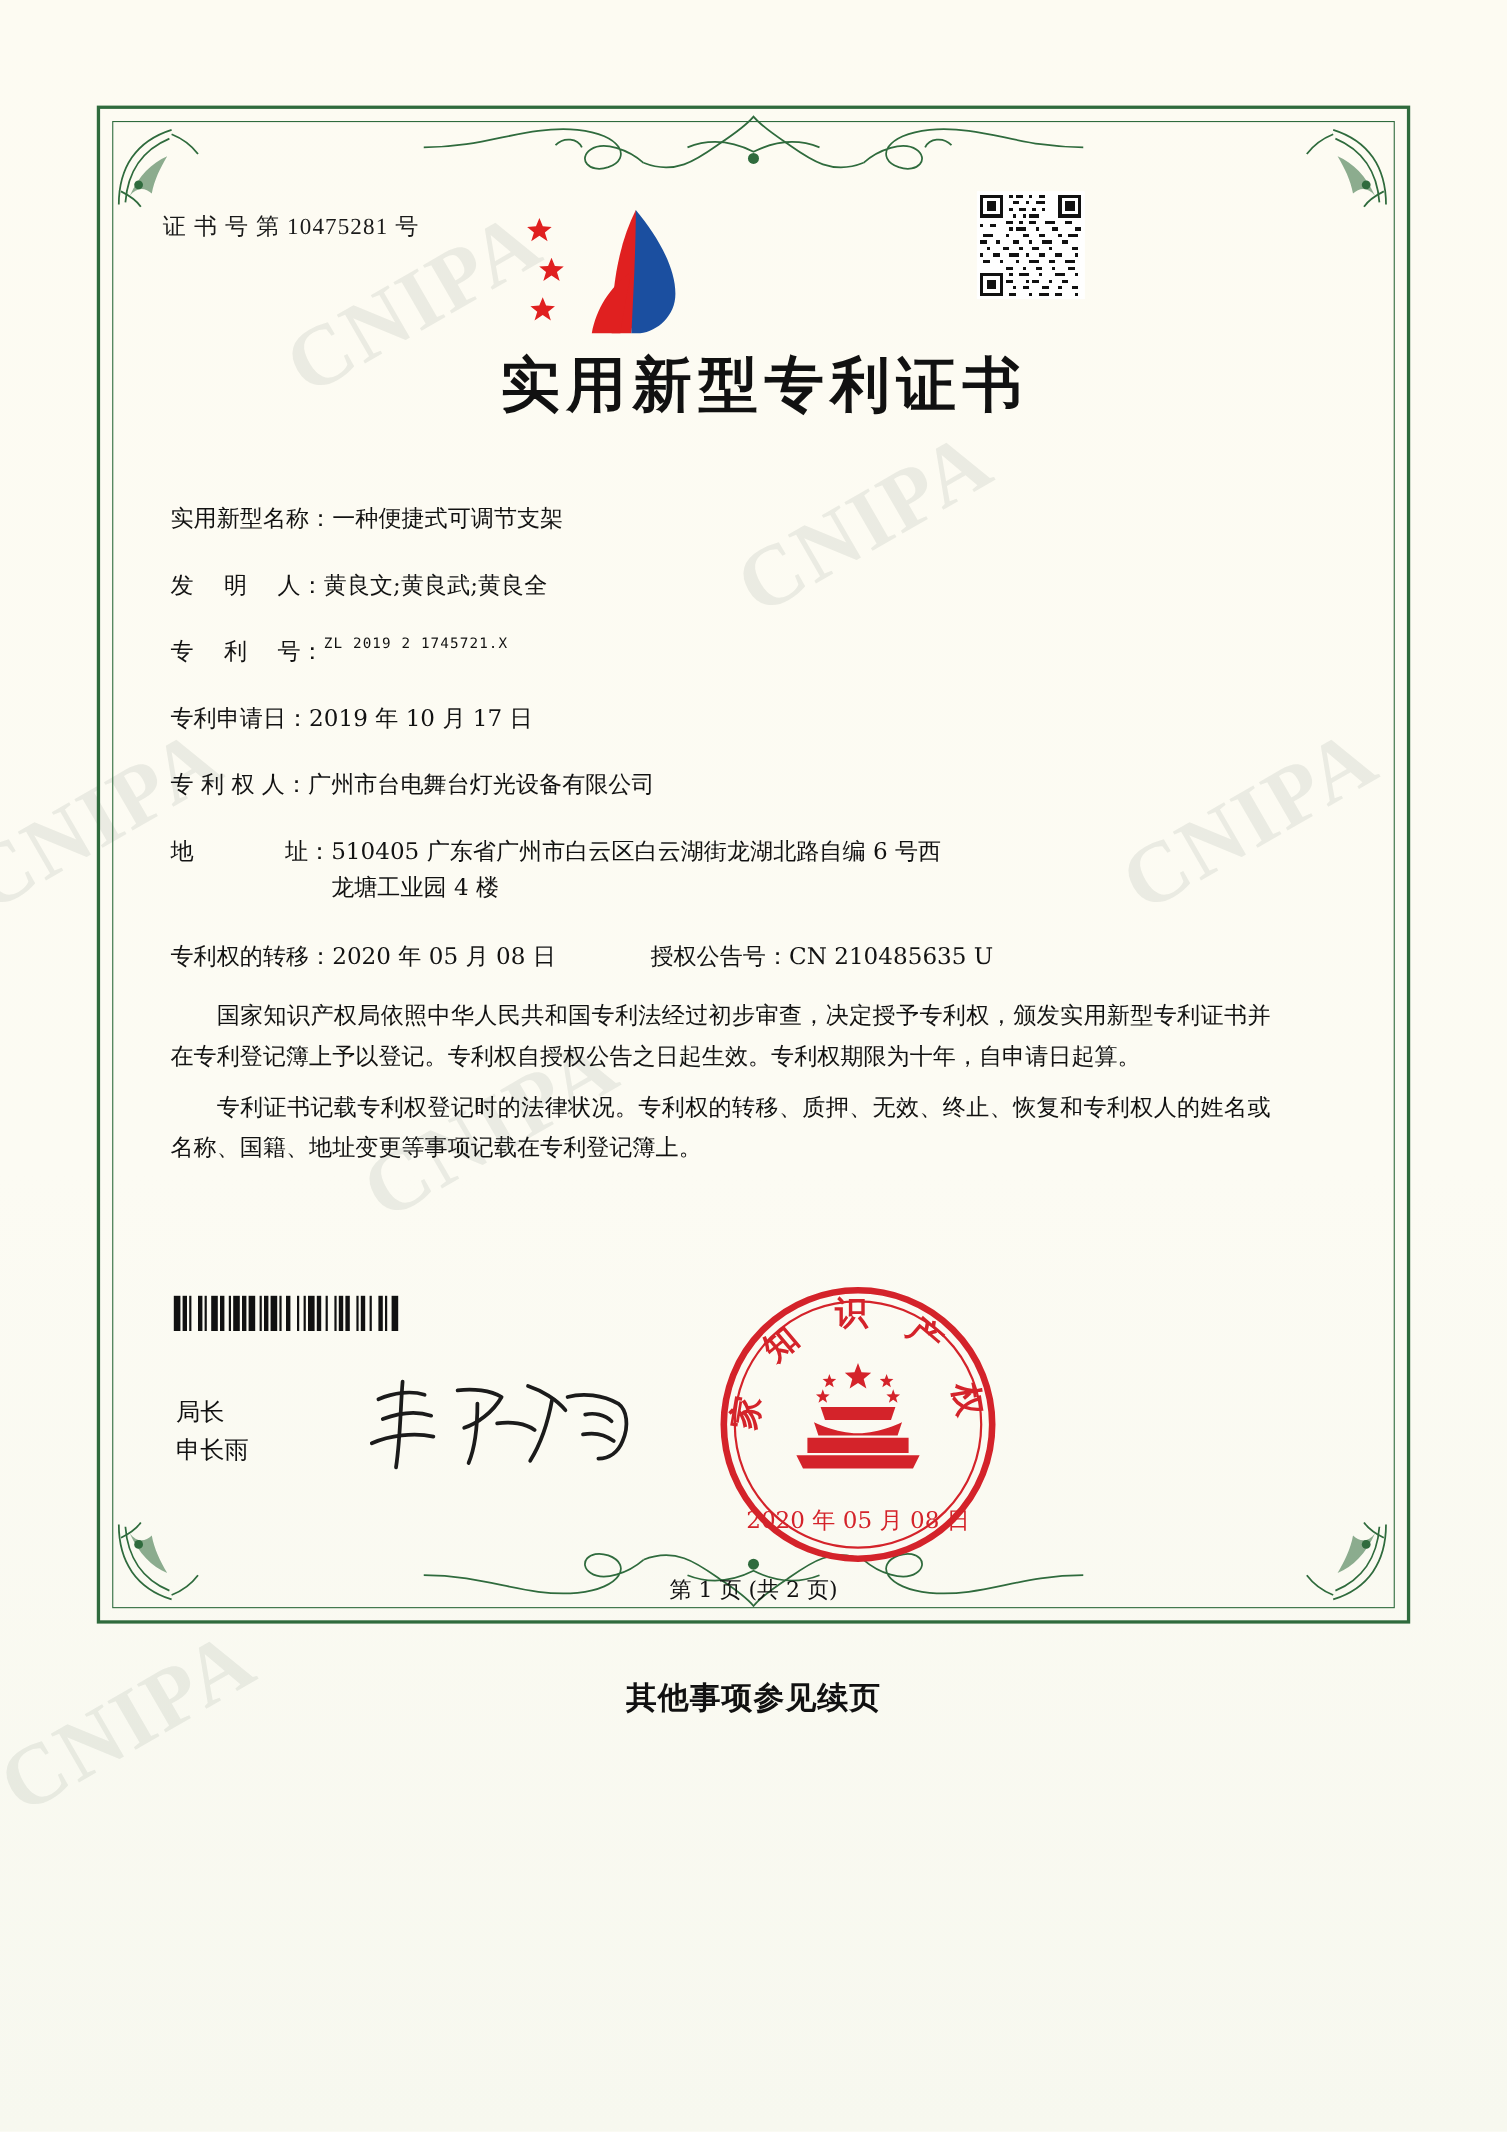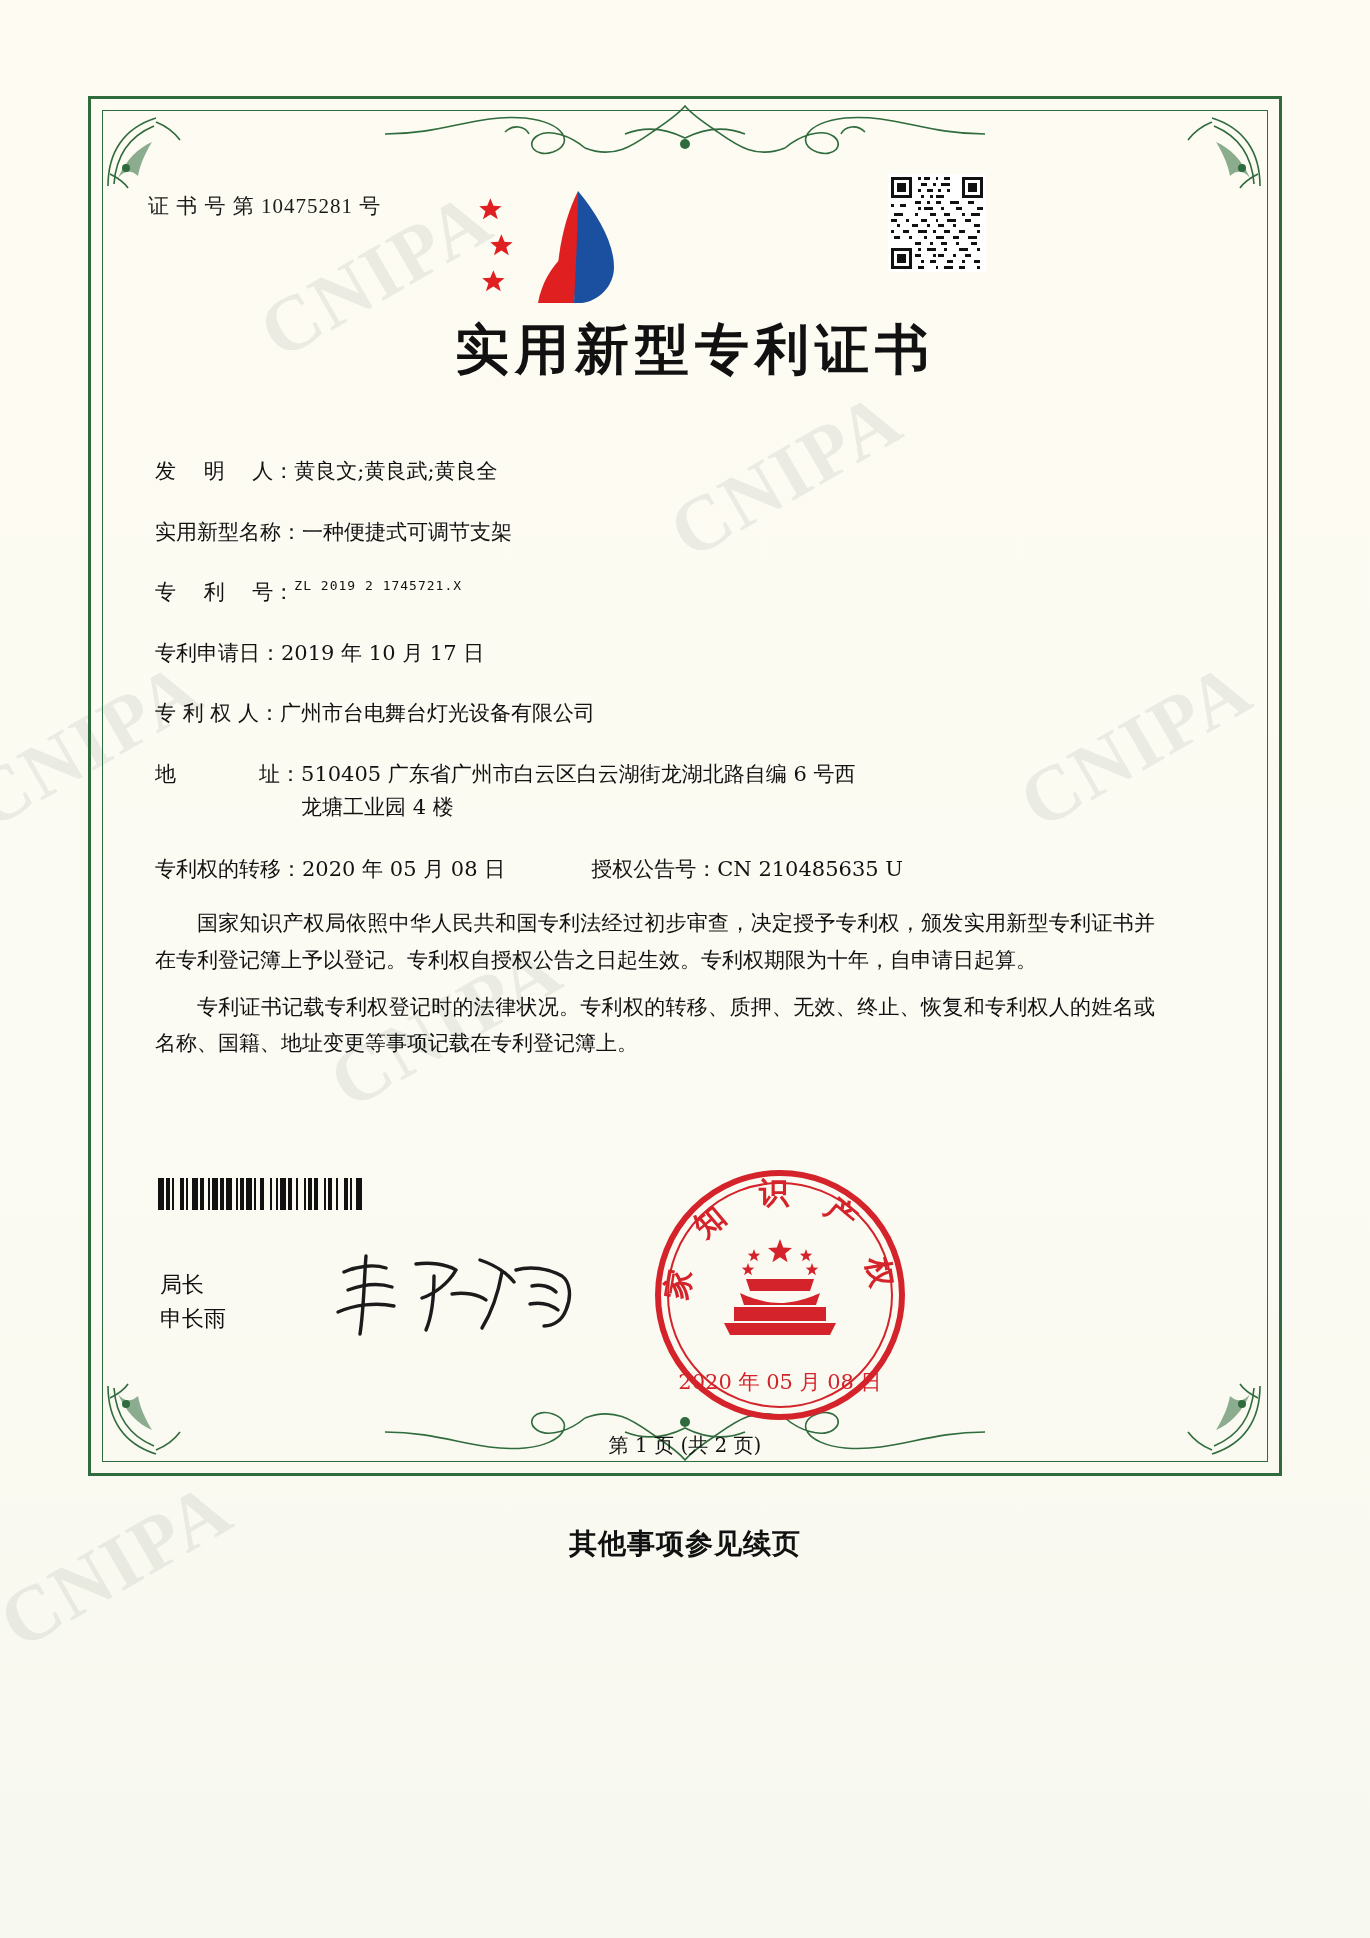--- a/index.html
+++ b/index.html
@@ -438,26 +438,26 @@
       <path d="M78 118 C78 70 86 34 100 6 C102 40 100 82 96 118 Z" fill="#e02020"></path>
       <path d="M96 118 C98 78 100 40 100 6 C120 30 136 58 136 82 C136 102 120 116 104 118 Z" fill="#1b4fa0"></path>
       <path d="M60 118 C64 96 76 76 96 62 C92 82 88 102 86 118 Z" fill="#e02020"></path>
     </svg>
   </div>
 
   <div class="main-title">实用新型专利证书</div>
 
   <div class="fields">
     <div class="field-row">
+      <span class="field-label">实用新型名称：</span>
+      <span class="field-value">一种便捷式可调节支架</span>
+    </div>
+    <div class="field-row">
       <span class="field-label">发　 明　 人：</span>
       <span class="field-value">黄良文;黄良武;黄良全</span>
-    </div>
-    <div class="field-row">
-      <span class="field-label">实用新型名称：</span>
-      <span class="field-value">一种便捷式可调节支架</span>
     </div>
     <div class="field-row">
       <span class="field-label">专　 利　 号：</span>
       <span class="field-value mono">ZL 2019 2 1745721.X</span>
     </div>
     <div class="field-row">
       <span class="field-label">专利申请日：</span>
       <span class="field-value">2019 年 10 月 17 日</span>
     </div>
     <div class="field-row">

